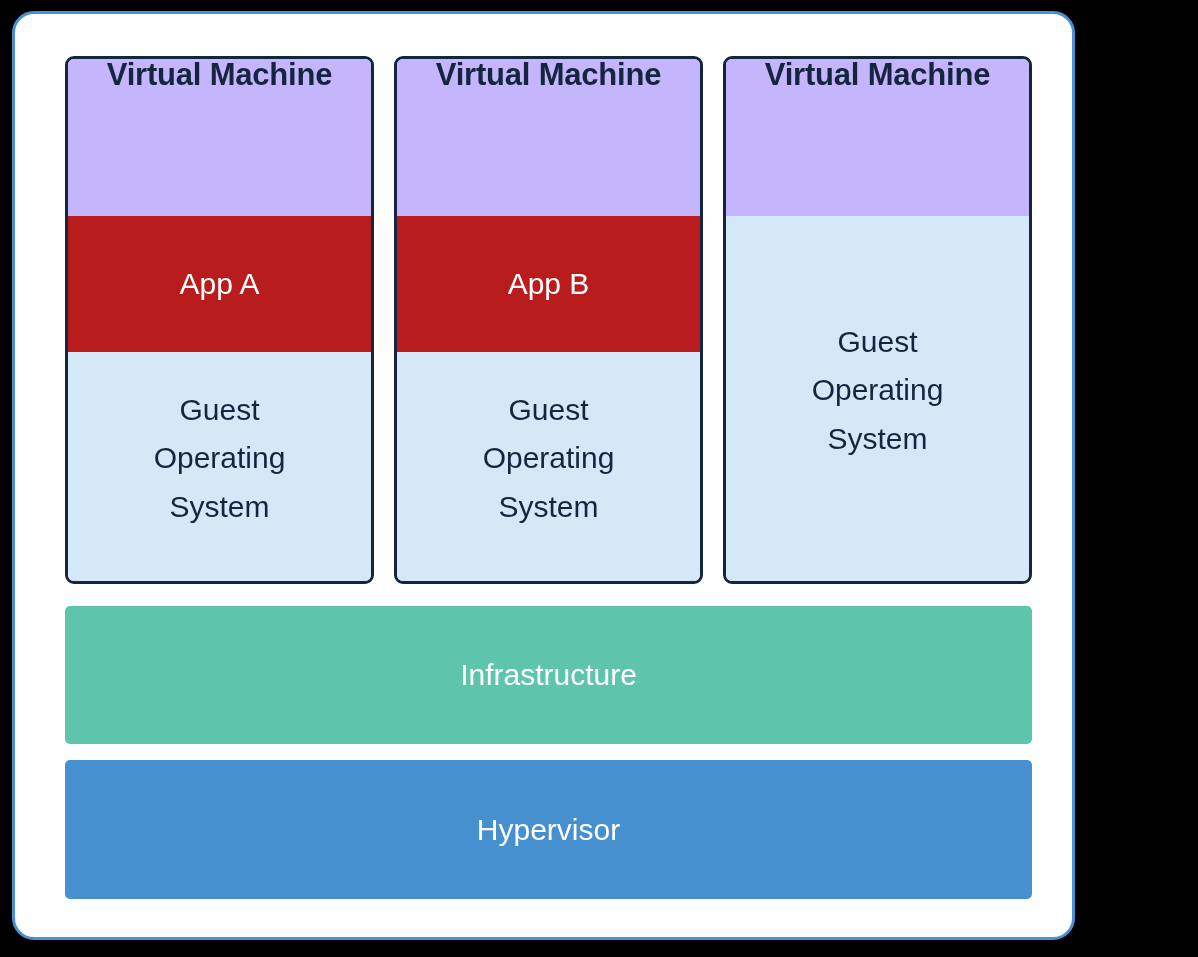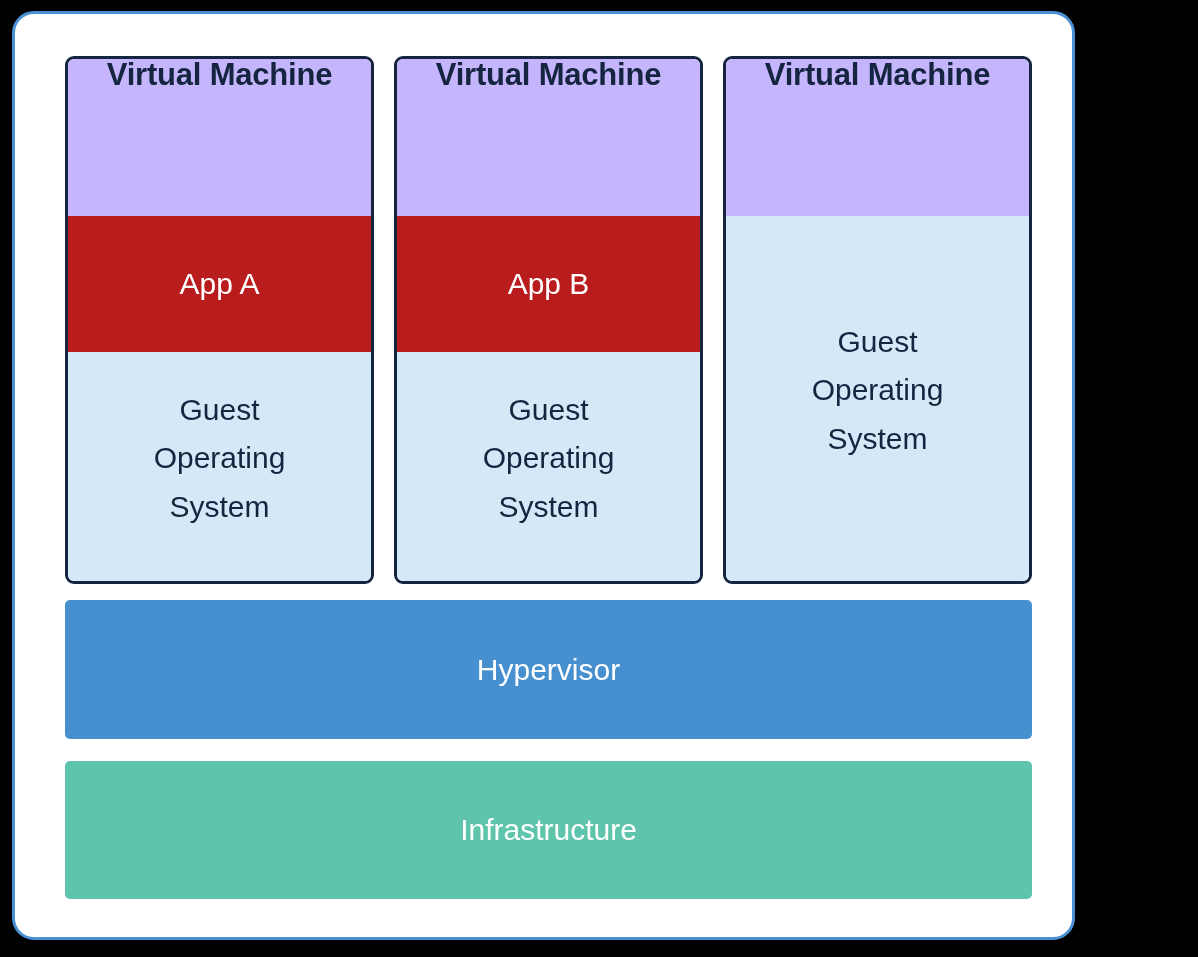--- a/index.html
+++ b/index.html
@@ -190,23 +190,23 @@
           </div>
           <div class="guest-band">
             <span class="guest-label">Guest
 Operating
 System</span>
           </div>
         </div>
 
       </div>
 
+      <div class="layer-bar layer-bar-infrastructure">
+        <span class="layer-label">Infrastructure</span>
+      </div>
+
       <div class="layer-bar layer-bar-hypervisor">
         <span class="layer-label">Hypervisor</span>
       </div>
 
-      <div class="layer-bar layer-bar-infrastructure">
-        <span class="layer-label">Infrastructure</span>
-      </div>
-
     </div>
   </div>
 </div>
 
 </body></html>

